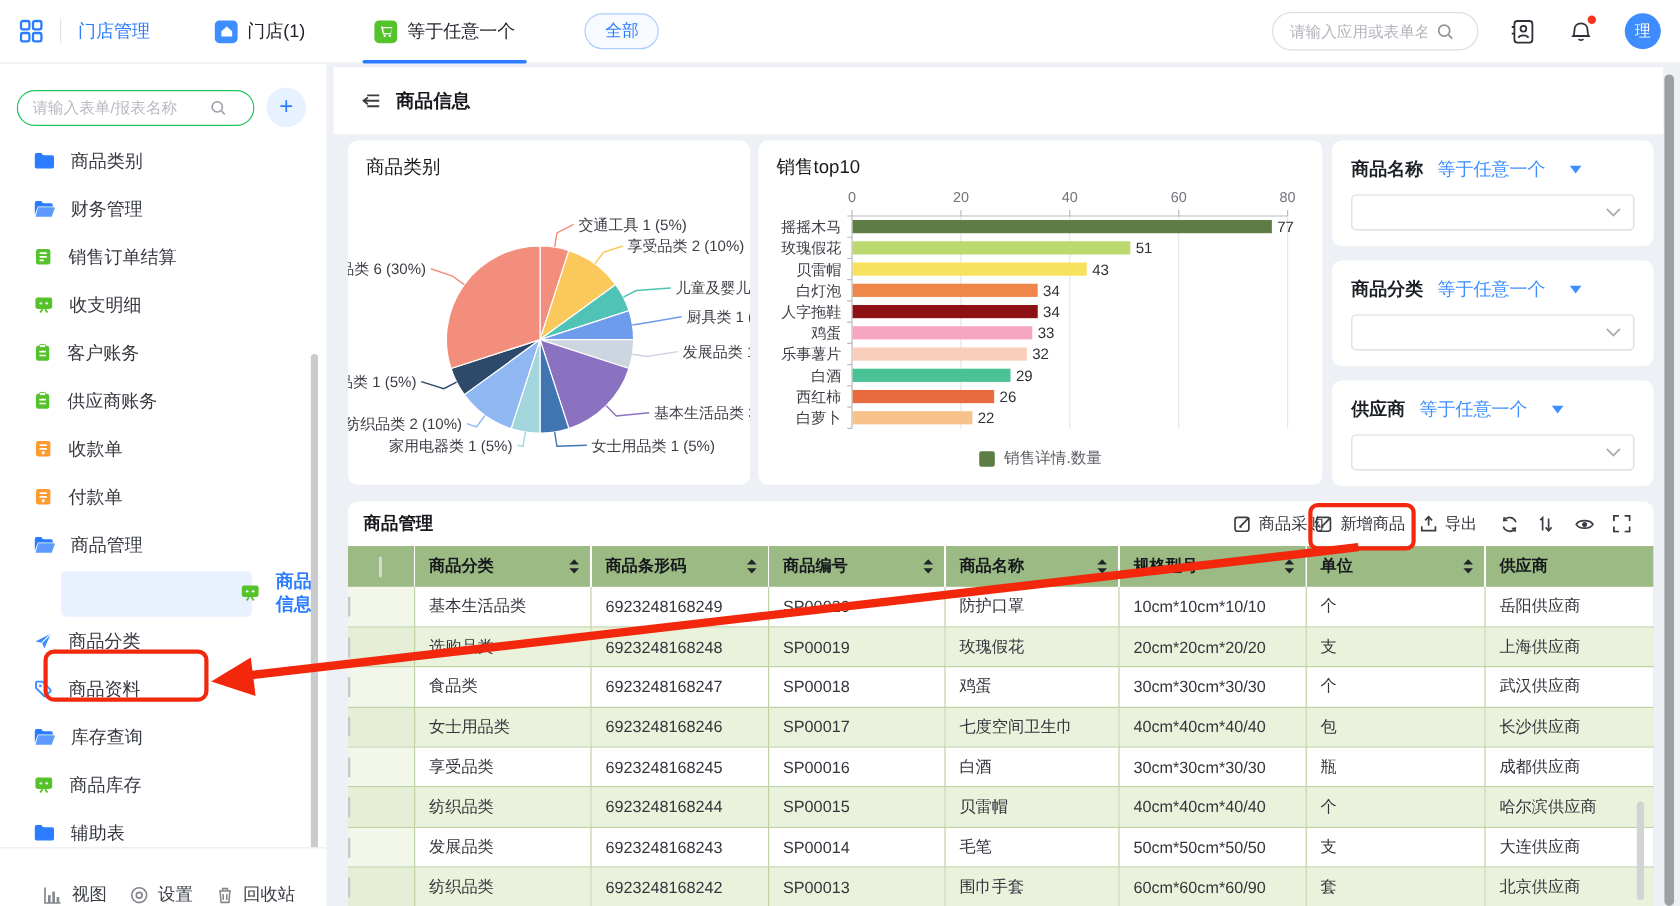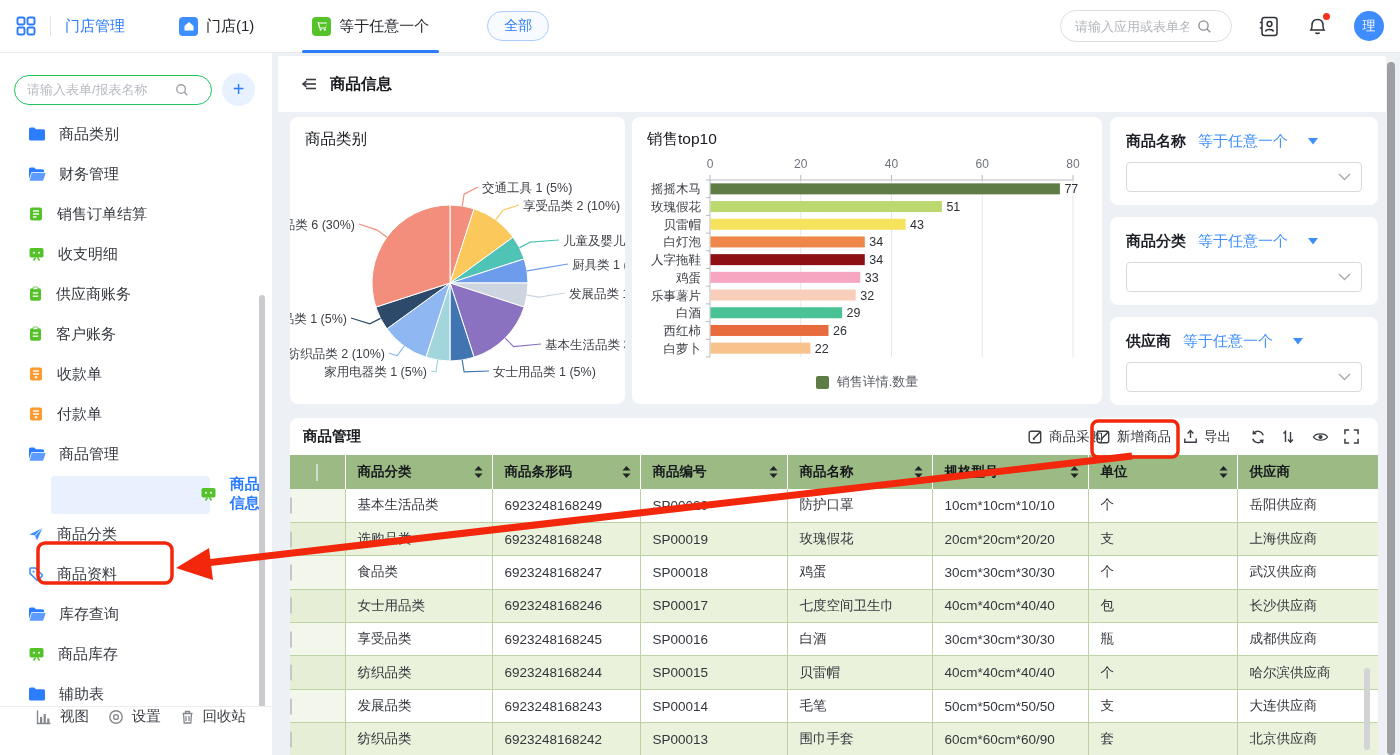--- a/index.html
+++ b/index.html
@@ -47,21 +47,21 @@
     font-size:20px; display:flex; align-items:center; justify-content:center; cursor:pointer; }
   .menu{ position:relative; }
   .mi{ height:40px; display:flex; align-items:center; gap:13px; font-size:15px; color:#35393f;
     padding-left:28px; cursor:pointer; position:relative; }
   .mi.child{ }
   .mi.active-row{ color:#2b7cff; font-weight:bold; }
   .active-bg{ position:absolute; left:23px; top:1px; width:225px; height:38px; background:#e8f1fd; border-radius:4px; }
   .mi > *{ position:relative; }
   .side-scroll{ position:absolute; left:259px; top:242px; width:6px; height:458px; background:#c9cbce; border-radius:3px; }
   .side-footer{ position:absolute; left:0; bottom:0; width:272px; height:49px; border-top:1px solid #ededf0;
-    display:flex; align-items:flex-start; padding:0 26px 0 36px; justify-content:space-between; background:#fff; }
+    display:flex; align-items:flex-end; padding:0 26px 0 36px; justify-content:space-between; background:#fff; }
   .sf-item{ display:flex; align-items:center; gap:8px; font-size:14.5px; color:#3b3f45; cursor:pointer; }
 
   
   .main-header{ position:absolute; left:278px; top:56px; width:1108px; height:56px; background:#fff;
     display:flex; align-items:center; padding:0 22px; z-index:2; }
   .mh-title{ font-size:15.5px; font-weight:bold; color:#17191d; margin-left:12px; }
   .mh-right{ margin-left:auto; display:flex; align-items:center; gap:22px; }
   .mh-full{ display:flex; align-items:center; gap:6px; font-size:14.5px; color:#33363c; cursor:pointer; }
   .btn-edit{ height:32px; padding:0 20px; border-radius:16px; background:#e9f1ff; border:1px solid #a9c7ff;
     color:#3377ff; font-size:14.5px; display:flex; align-items:center; cursor:pointer; }
@@ -242,32 +242,32 @@
       </div>
       <div class="mi child">
         <span style="display: flex;">
           <svg width="15" height="16" viewBox="0 0 15 16">
             <rect x="2" y="2.2" width="11" height="12.5" rx="1.8" fill="#55c22c"></rect>
             <rect x="5" y="1" width="5" height="2.6" rx="1" fill="#fff" stroke="#55c22c" stroke-width="0.8"></rect>
             <line x1="4.8" y1="7" x2="10.2" y2="7" stroke="#fff" stroke-width="1.3"></line>
             <line x1="4.8" y1="10.2" x2="10.2" y2="10.2" stroke="#fff" stroke-width="1.3"></line>
           </svg>
         </span>
-        <span>供应商账务</span>
+        <span>客户账务</span>
       </div>
       <div class="mi child">
         <span style="display: flex;">
           <svg width="15" height="16" viewBox="0 0 15 16">
             <rect x="2" y="2.2" width="11" height="12.5" rx="1.8" fill="#55c22c"></rect>
             <rect x="5" y="1" width="5" height="2.6" rx="1" fill="#fff" stroke="#55c22c" stroke-width="0.8"></rect>
             <line x1="4.8" y1="7" x2="10.2" y2="7" stroke="#fff" stroke-width="1.3"></line>
             <line x1="4.8" y1="10.2" x2="10.2" y2="10.2" stroke="#fff" stroke-width="1.3"></line>
           </svg>
         </span>
-        <span>客户账务</span>
+        <span>供应商账务</span>
       </div>
       <div class="mi child">
         <span style="display: flex;">
           <svg width="16" height="16" viewBox="0 0 16 16">
             <rect x="2" y="1.5" width="12" height="13" rx="2" fill="#ff9a2e"></rect>
             <line x1="5" y1="5" x2="11" y2="5" stroke="#fff" stroke-width="1.4"></line>
             <line x1="5" y1="8" x2="11" y2="8" stroke="#fff" stroke-width="1.4"></line>
             <circle cx="8" cy="11.2" r="1.3" fill="#fff"></circle>
           </svg>
         </span>

